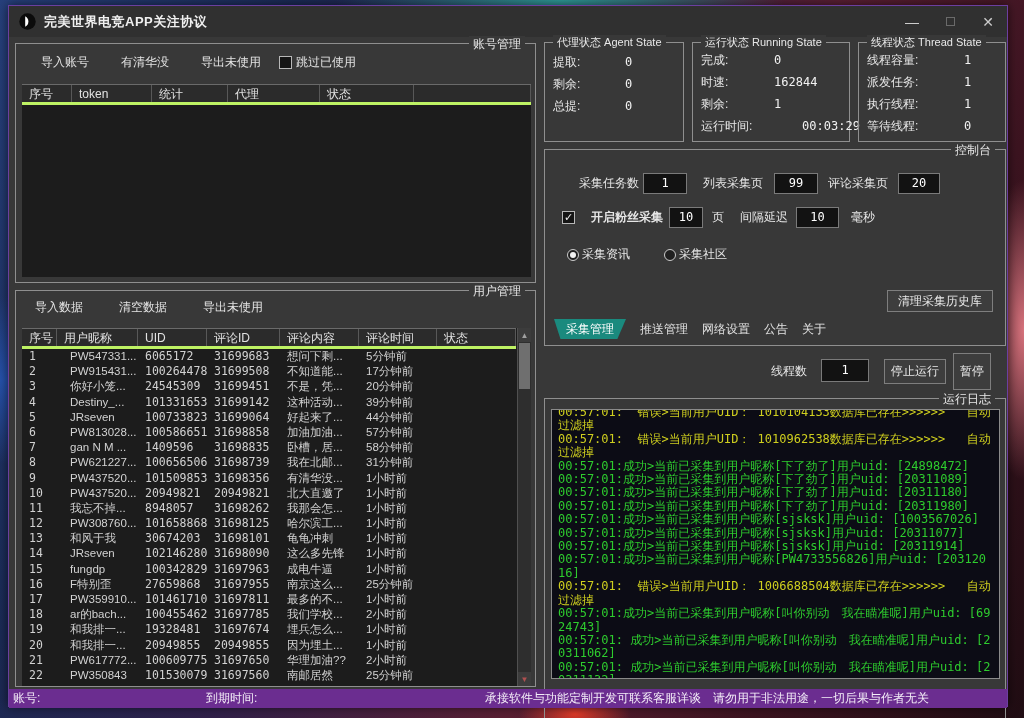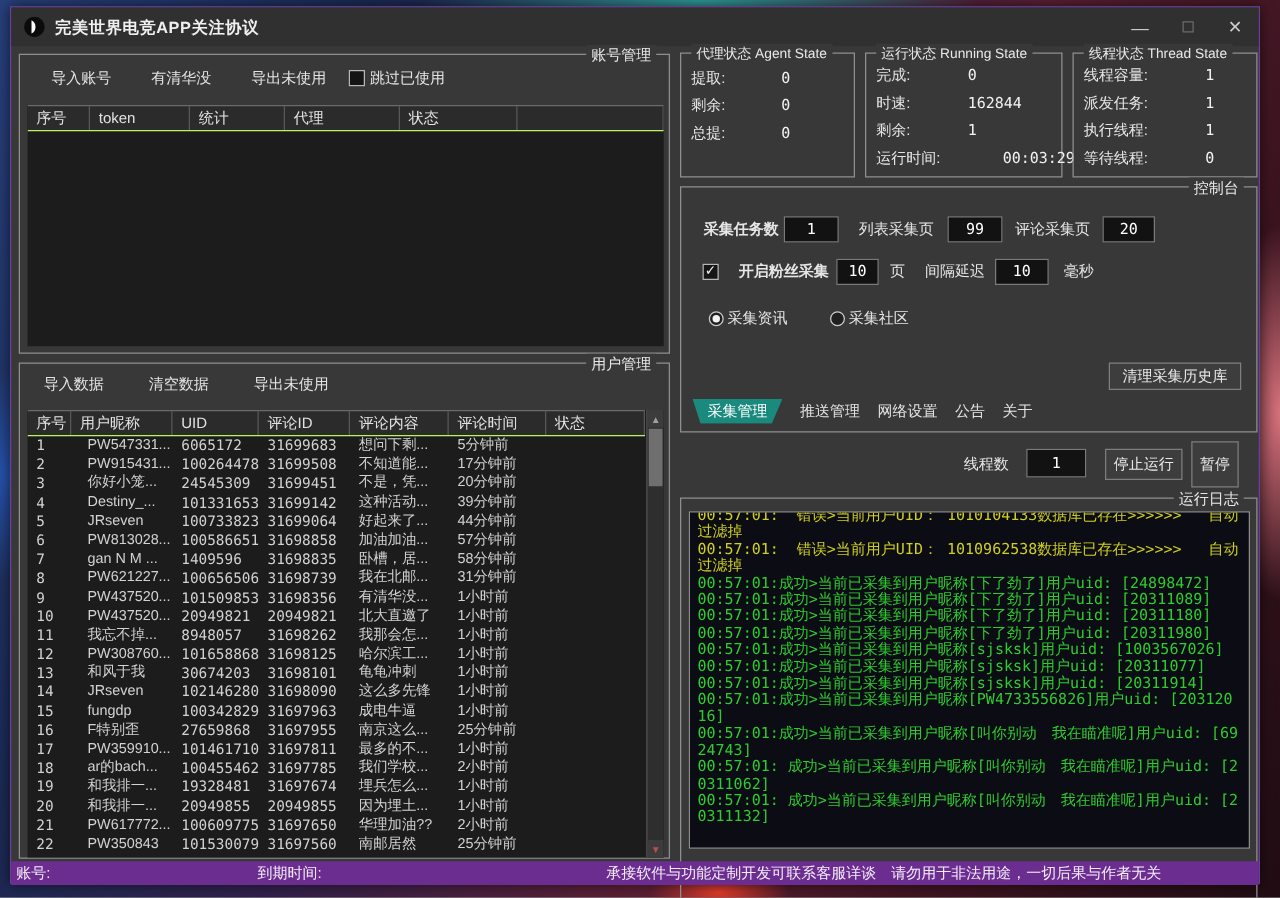--- a/index.html
+++ b/index.html
@@ -29,21 +29,21 @@
   .winbtn{width:38px;height:100%;display:flex;align-items:center;justify-content:center;color:#cccccc;font-size:14px;}
   .winbtn.max span{width:9px;height:9px;border:1px solid #6a6a6a;display:block;}
   
   .groupbox{position:absolute;border:1px solid #8f8f8f;}
   .grouplabel{position:absolute;top:-8px;right:10px;background:var(--win-bg);padding:0 4px;font-size:12px;color:#e8e8e8;white-space:nowrap;}
   
   .btnrow{position:absolute;display:flex;align-items:center;}
   .flatbtn{font-size:12px;color:#e4e4e4;white-space:nowrap;cursor:default;}
   
   .tbl{position:absolute;background:var(--tbl-bg);overflow:hidden;}
-  .thead{display:grid;height:21px;background:var(--hdr-bg);border-top:1px solid #6a6a6a;border-bottom:1px solid #bef264;}
+  .thead{display:grid;height:21px;background:var(--hdr-bg);border-top:1px solid #6a6a6a;border-bottom:3px solid #bef264;}
   .thead>div{font-size:12px;color:#e2e2e2;line-height:19px;padding-left:7px;border-right:1px solid #585858;overflow:hidden;white-space:nowrap;}
   .trow{display:grid;height:15.2px;}
   .trow>div{font-size:11.5px;color:#d2d2d2;line-height:15.2px;padding-left:7px;overflow:hidden;white-space:nowrap;}
   .mono{font-family:"DejaVu Sans Mono",monospace;font-size:11px;}
   .acc-cols{grid-template-columns:50px 80px 76px 92px 94px auto;}
   .usr-cols{grid-template-columns:35px 81px 69px 73px 79px 78px auto;}
   
   .vscroll{position:absolute;top:0;right:0;width:14px;bottom:0;background:#2e2e2e;border-left:1px solid #505050;}
   .sbtn{height:14px;display:flex;align-items:center;justify-content:center;font-size:8px;color:#a0a0a0;background:#3c3c3c;}
   .sbtn.down{position:absolute;bottom:0;left:0;right:0;color:#b05050;}
@@ -367,21 +367,21 @@
         <div class="staterow"><span>派发任务:</span><span class="stateval" style="left: 72%;">1</span></div>
         <div class="staterow"><span>执行线程:</span><span class="stateval" style="left: 72%;">1</span></div>
         <div class="staterow"><span>等待线程:</span><span class="stateval" style="left: 72%;">0</span></div>
       </div>
   </div>
 
   <div class="groupbox" style="left:535px;top:143px;width:462px;height:197px;">
     <span class="grouplabel">控制台</span>
 
     <div style="position:absolute;left:18px;top:23px;display:flex;align-items:center;" id="console-fields">
-        <span class="clabel" style="margin-left: 0px; font-weight: bold;">采集任务数</span>
+        <span class="clabel" style="margin-left: 16px;">采集任务数</span>
         <span class="numbox" style="width: 44px; margin-left: 4px;">1</span>
         <span class="clabel" style="margin-left: 16px;">列表采集页</span>
         <span class="numbox" style="width: 44px; margin-left: 11px;">99</span>
         <span class="clabel" style="margin-left: 10px;">评论采集页</span>
         <span class="numbox" style="width: 42px; margin-left: 10px;">20</span>
       </div>
 
     <div style="position:absolute;left:17px;top:57px;display:flex;align-items:center;">
       <span class="checkbox" id="fans-box">✓</span>
       <span class="clabel" style="margin-left:16px;font-weight:bold;">开启粉丝采集</span>
@@ -427,20 +427,21 @@
         <div class="log-line error">00:57:01:  错误&gt;当前用户UID： 1010104133数据库已存在&gt;&gt;&gt;&gt;&gt;&gt;   自动过滤掉</div>
         <div class="log-line error">00:57:01:  错误&gt;当前用户UID： 1010962538数据库已存在&gt;&gt;&gt;&gt;&gt;&gt;   自动过滤掉</div>
         <div class="log-line success">00:57:01:成功&gt;当前已采集到用户昵称[下了劲了]用户uid: [24898472]</div>
         <div class="log-line success">00:57:01:成功&gt;当前已采集到用户昵称[下了劲了]用户uid: [20311089]</div>
         <div class="log-line success">00:57:01:成功&gt;当前已采集到用户昵称[下了劲了]用户uid: [20311180]</div>
         <div class="log-line success">00:57:01:成功&gt;当前已采集到用户昵称[下了劲了]用户uid: [20311980]</div>
         <div class="log-line success">00:57:01:成功&gt;当前已采集到用户昵称[sjsksk]用户uid: [1003567026]</div>
         <div class="log-line success">00:57:01:成功&gt;当前已采集到用户昵称[sjsksk]用户uid: [20311077]</div>
         <div class="log-line success">00:57:01:成功&gt;当前已采集到用户昵称[sjsksk]用户uid: [20311914]</div>
         <div class="log-line success">00:57:01:成功&gt;当前已采集到用户昵称[PW4733556826]用户uid: [20312016]</div>
+        <div class="log-line error">00:57:01:  错误&gt;当前用户UID： 1006688504数据库已存在&gt;&gt;&gt;&gt;&gt;&gt;   自动过滤掉</div>
         <div class="log-line success">00:57:01:成功&gt;当前已采集到用户昵称[叫你别动　我在瞄准呢]用户uid: [6924743]</div>
         <div class="log-line success">00:57:01: 成功&gt;当前已采集到用户昵称[叫你别动　我在瞄准呢]用户uid: [20311062]</div>
         <div class="log-line success">00:57:01: 成功&gt;当前已采集到用户昵称[叫你别动　我在瞄准呢]用户uid: [20311132]</div>
       </div>
   </div>
 
   <div class="statusbar">
     <span style="left:4px;">账号:</span>
     <span style="left:197px;">到期时间:</span>
     <span style="left:476px;">承接软件与功能定制开发可联系客服详谈　请勿用于非法用途，一切后果与作者无关</span>

